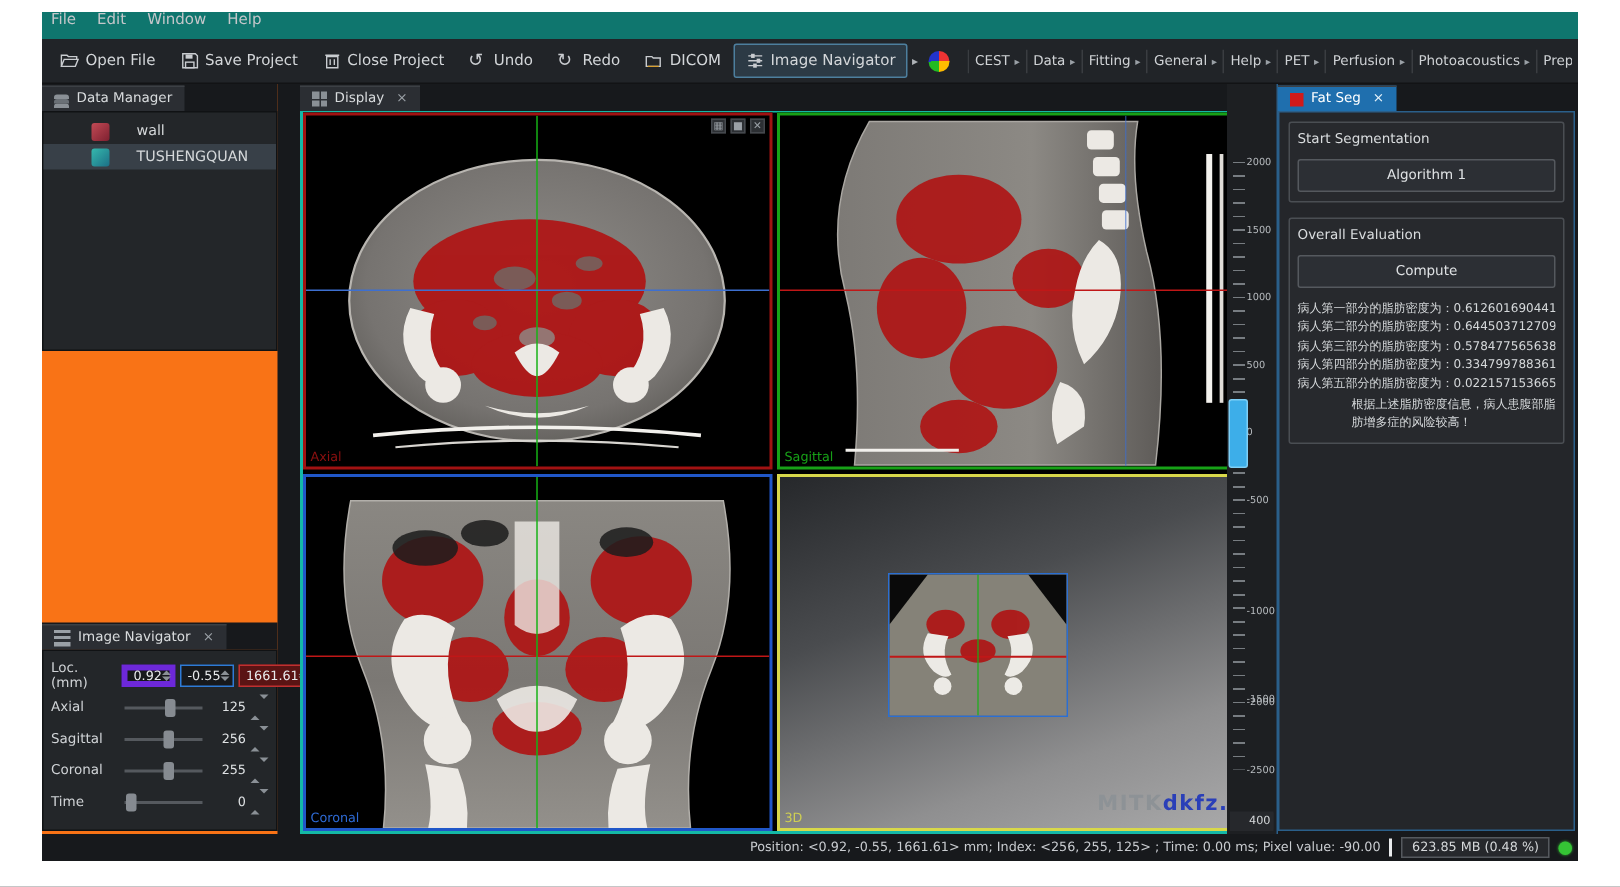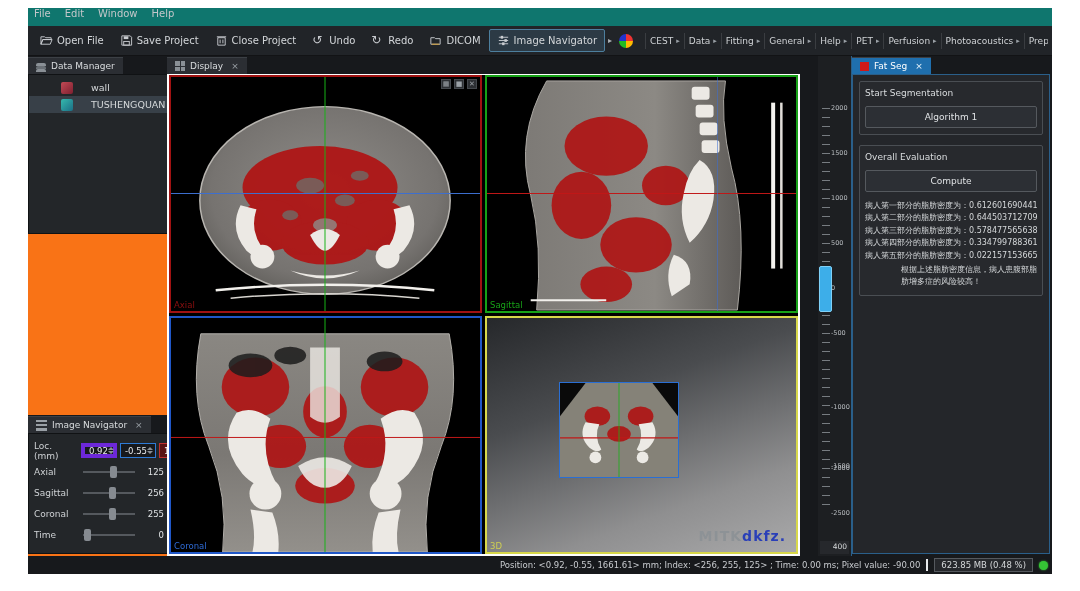--- a/index.html
+++ b/index.html
@@ -54,21 +54,21 @@
   .tri-d { width:0; height:0; border-left:3px solid transparent; border-right:3px solid transparent; border-top:3px solid #8a9096; }
   .loc-g { border:4px solid #6d28d9; width:36px; }
   .loc-b { border:1px solid #2e7bd6; width:36px; }
   .loc-r { border:1px solid #c03030; background:#5a1414; width:44px; }
   .slider { flex:1; position:relative; height:14px; }
   .slider .track { position:absolute; left:2px; right:2px; top:6px; height:2px; background:#55595e; }
   .slider .handle { position:absolute; top:1px; width:7px; height:12px; background:#868b91; border-radius:2px; }
   .slval { width:24px; text-align:right; font-size:8.5px; color:#dfe2e4; }
 
   
-  .center { position:absolute; left:139px; top:0; width:633px; height:100%; background:#ffffff; }
+  .center { position:absolute; left:172px; top:0; width:633px; height:100%; background:#14b8a6; }
   .center .tabbar { background:#17191c; }
   .vpgrid { position:absolute; left:2px; top:19px; width:629px; height:479px; display:grid;
             grid-template-columns:1fr 1fr; grid-template-rows:1fr 1fr; gap:3px; background:#000; }
   .vp { position:relative; background:#000; border:2px solid; overflow:hidden; }
   .vp-axial { border-color:#a11212; }
   .vp-sagittal { border-color:#17a117; }
   .vp-coronal { border-color:#2057c8; }
   .vp-3d { border-color:#d8d84a; }
   .vplabel { position:absolute; left:3px; bottom:1px; font-size:8.5px; z-index:5; }
   .vp-axial .vplabel { color:#8d1010; }

